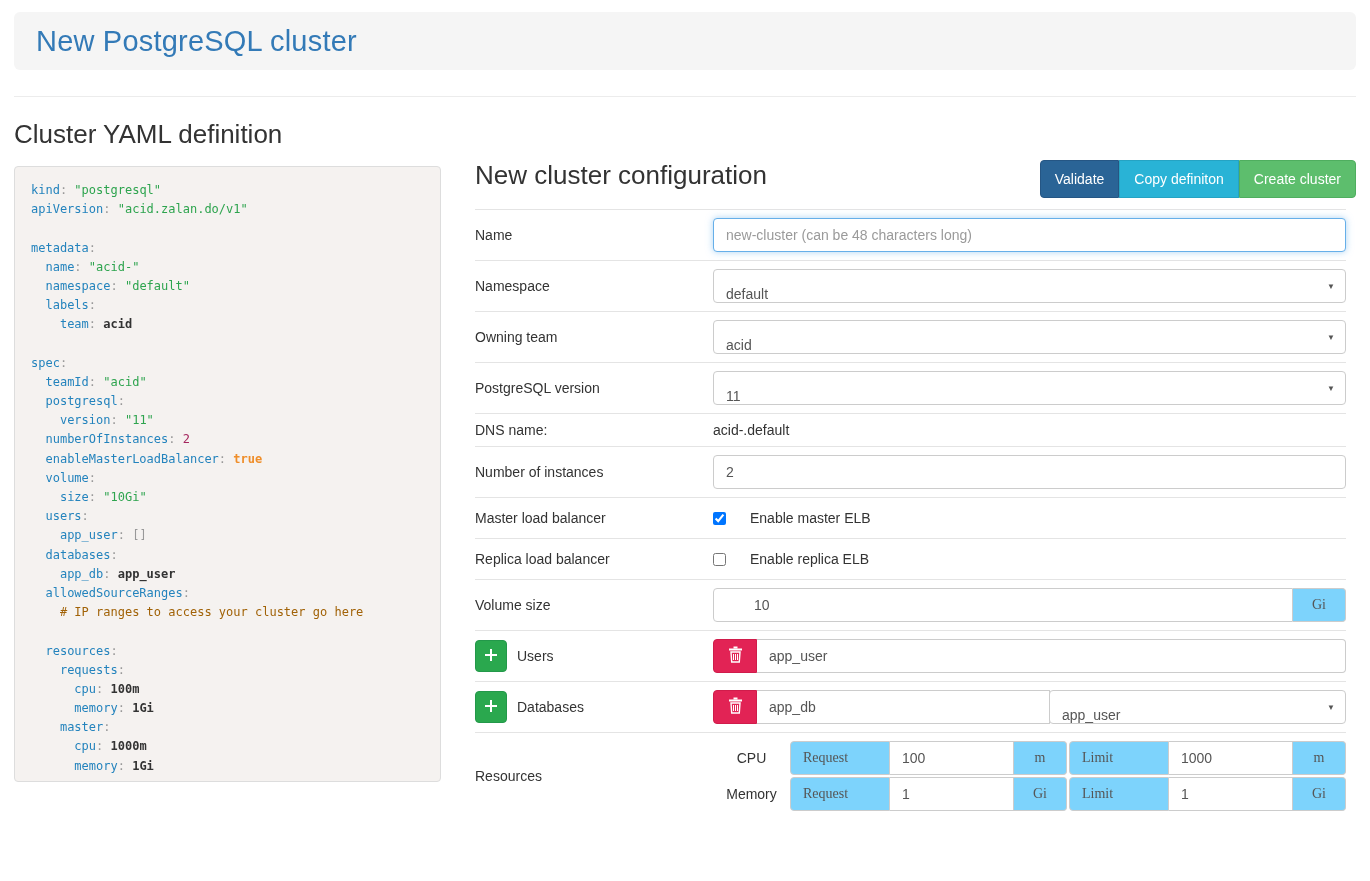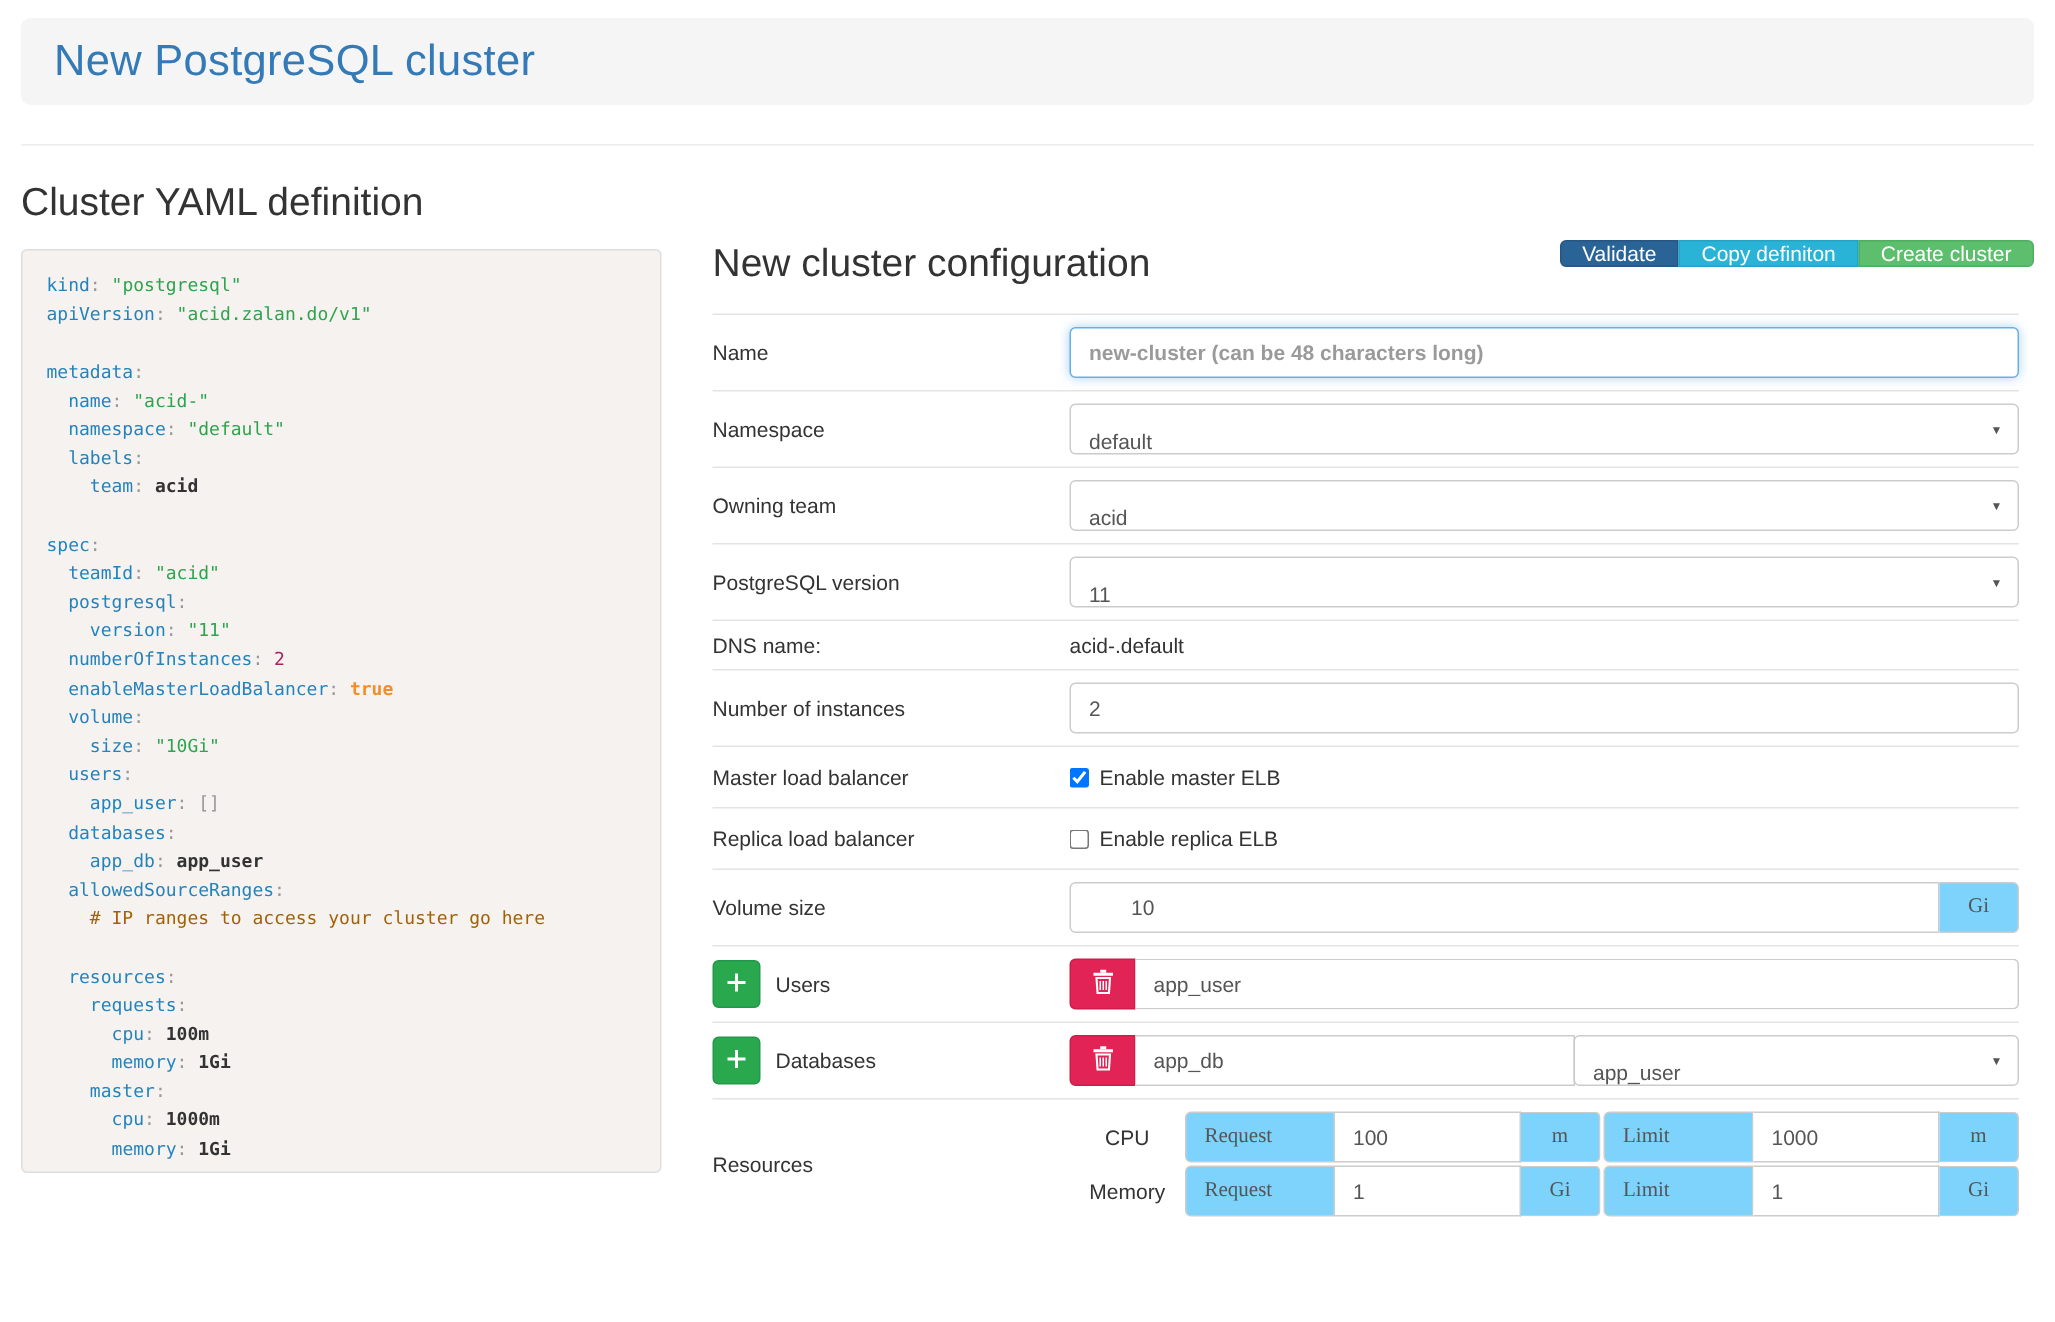--- a/index.html
+++ b/index.html
@@ -37,21 +37,21 @@
   .tok-bool { color:#ef8e2a; font-weight:bold; }
   .tok-cmt  { color:#a16207; }
   .tok-val  { color:#333; font-weight:bold; }
   .tok-pun  { color:#999; }
   .tok-pln  { color:#333; }
 
   
   .config-head { display:flex; align-items:flex-start; justify-content:space-between; }
   .btn-group { display:flex; margin-top:6px; }
   .btn {
-    color:#fff; font-size:14px; padding:7px 14px; height:18px;
+    color:#fff; font-size:14px; padding:7px 14px; height:38px;
     display:flex; align-items:center; cursor:pointer; border:1px solid transparent;
     font-family:inherit;
   }
   .btn-validate { background:#2a6496; border-color:#255684; border-radius:4px 0 0 4px; }
   .btn-copy     { background:#29b3d6; border-color:#25a3c3; }
   .btn-create   { background:#5dbe6d; border-color:#4fae5f; border-radius:0 4px 4px 0; }
 
   
   .form { margin-top:2px; padding-right:10px; }
   .form-row {
@@ -60,32 +60,32 @@
   .form-row.slim { padding:8px 0; }
   .form-label { width:238px; flex:none; font-size:14px; color:#333; }
   .control { flex:1; display:flex; align-items:center; min-width:0; }
 
   .text-input {
     height:34px; width:100%; border:1px solid #ccc; border-radius:4px;
     padding:6px 12px; font-size:14px; color:#555; font-family:inherit; background:#fff;
     outline:none;
   }
   .text-input::placeholder { color:#9a9a9a; }
-  .focus-input { border-color:#66afe9; box-shadow:0 0 7px rgba(102,175,233,.55);font-weight:bold; }
+  .focus-input { border-color:#66afe9; box-shadow:0 0 7px rgba(102,175,233,.55); }
 
   .select {
     position:relative; height:34px; width:100%; border:1px solid #ccc; border-radius:4px;
     background:#fff; color:#555; font-size:14px; display:flex; align-items:flex-end;
     padding:0 26px 0 12px; cursor:pointer;
   }
   .caret { position:absolute; right:10px; top:12px; font-size:8px; color:#555; }
 
   .static-value { font-size:14px; color:#333; }
 
-  .checkbox-wrap { display:flex; align-items:center; gap:7px; padding:4px 0; }
+  .checkbox-wrap { display:flex; align-items:center; gap:24px; padding:4px 0; }
   .checkbox-wrap input { margin:0; width:13px; height:13px; }
   .checkbox-label { font-size:14px; color:#333; }
 
   .input-group { display:flex; width:100%; align-items:stretch; }
   .addon {
     background:#7dd3fc; border:1px solid #ccc; color:#555; font-size:14px;
     display:flex; align-items:center; justify-content:center; flex:none;font-family:Liberation Serif, serif;
   }
   .addon-right { width:53px; border-left:none; border-radius:0 4px 4px 0; }
   .group-input-left { border-radius:4px 0 0 4px; }

